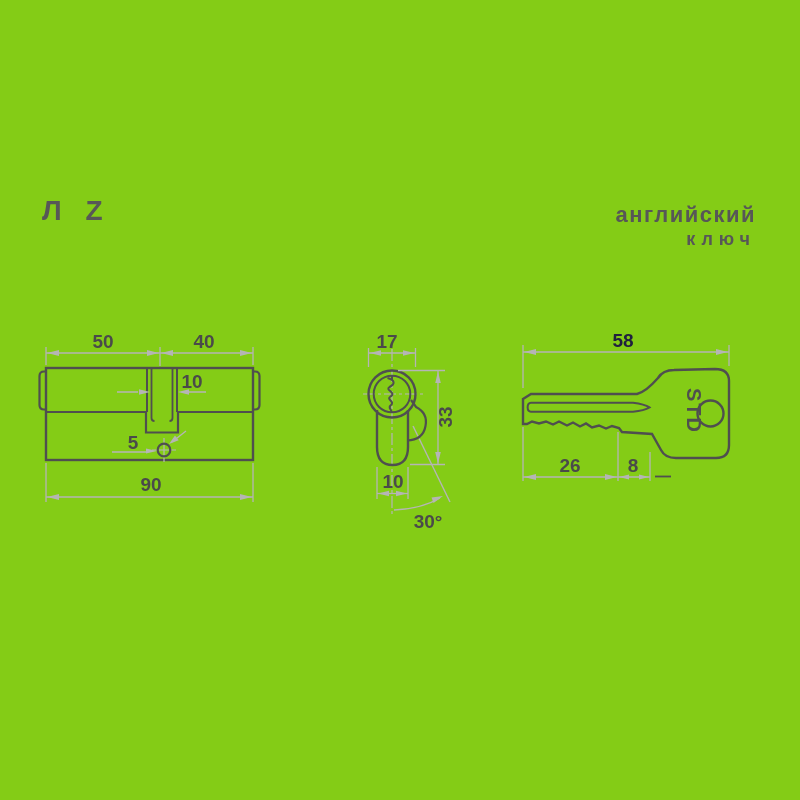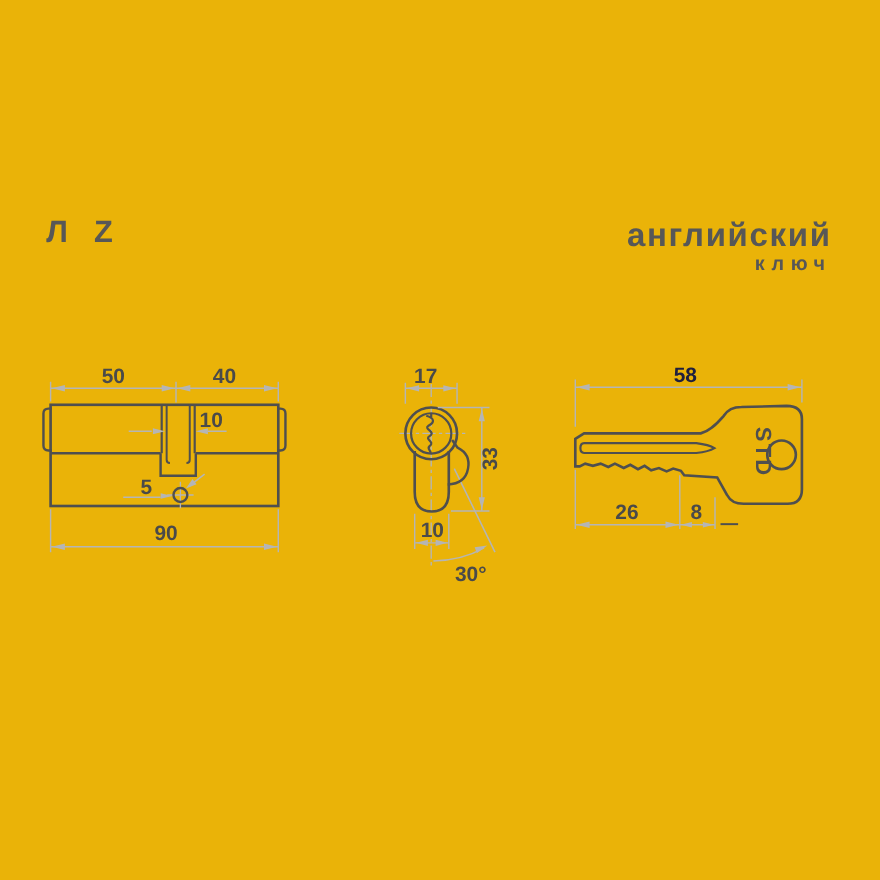--- a/index.html
+++ b/index.html
@@ -1,22 +1,22 @@
 <!DOCTYPE html>
 <html><head>
 <meta charset="utf-8">
 <style>
   html,body{margin:0;padding:0;background:#ffffff;}
-  .canvas{position:relative;width:800px;height:800px;background:#eab308;overflow:hidden;
+  .canvas{position:relative;width:800px;height:800px;background:#84cc16;overflow:hidden;
           font-family:"Liberation Sans",sans-serif;}
   .title-left{position:absolute;left:42px;top:196px;color:#575757;}
   .title-left .line1{font-size:28px;font-weight:700;letter-spacing:8px;line-height:30px;}
   .title-left .line2{font-size:24px;font-weight:700;letter-spacing:0.5px;line-height:26px;}
   .title-right{position:absolute;right:44px;top:202px;color:#575757;text-align:right;}
-  .title-right .line1{font-size:30px;font-weight:700;letter-spacing:1.5px;line-height:26px;}
+  .title-right .line1{font-size:22px;font-weight:700;letter-spacing:1.5px;line-height:26px;}
   .title-right .line2{font-size:18px;font-weight:700;letter-spacing:6px;line-height:22px;}
   svg text{font-family:"Liberation Sans",sans-serif;font-weight:700;font-size:19px;fill:#4a4a4a;}
   svg .navy{fill:#20203e;}
   .outl{stroke:#4f4f4f;fill:none;}
   .dim{stroke:#b5b5b5;fill:none;}
   .dimfill{fill:#b5b5b5;stroke:none;}
   .cl{stroke:#b5b5b5;fill:none;stroke-dasharray:12 3 3 3;}
 </style>
 </head>
 <body>

